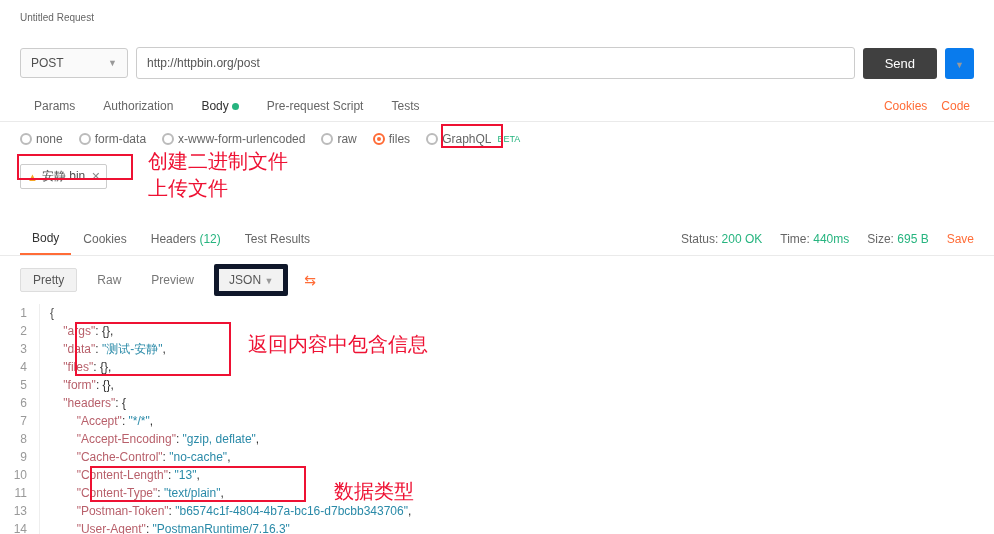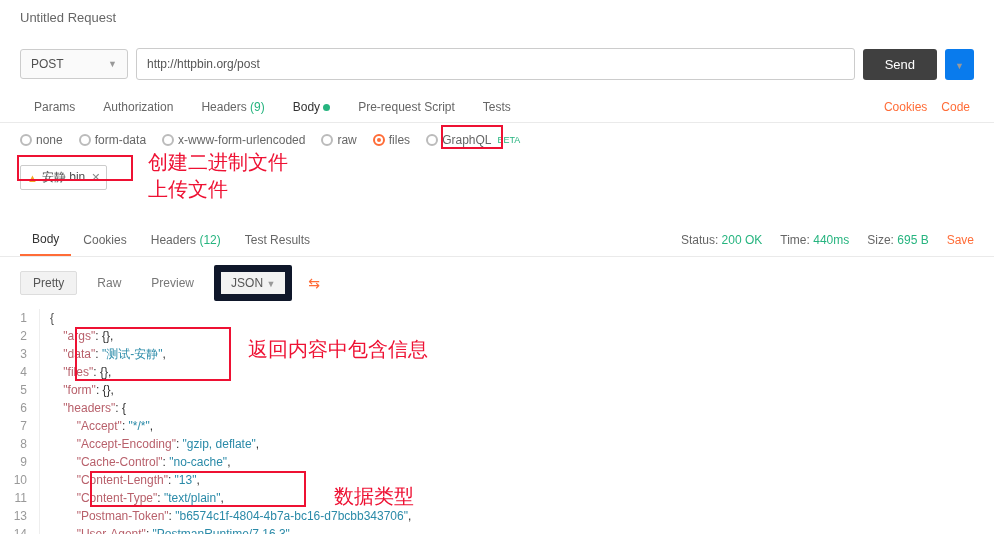--- a/index.html
+++ b/index.html
@@ -1,18 +1,18 @@
 <!DOCTYPE html>
 <html><head>
 <meta charset="utf-8">
 <style>
 *{box-sizing:border-box;margin:0;padding:0;font-family:-apple-system,BlinkMacSystemFont,"Segoe UI",sans-serif}
 body{background:#fff;font-size:12px;color:#505050}
 .topbar{padding:10px 20px;border-bottom:1px solid transparent}
-.req-title{font-size:13px;color:#666}
+.req-title{font-size:10px;color:#666}
 .req-row{display:flex;gap:8px;padding:12px 20px;align-items:center}
 .method-select{display:flex;align-items:center;border:1px solid #ccc;border-radius:3px;padding:7px 10px;width:108px;justify-content:space-between;cursor:pointer;background:#fafafa}
 .url-input{flex:1;border:1px solid #ccc;border-radius:3px;padding:8px 10px;font-size:12px;color:#555}
 .send-btn{background:#404040;color:#fff;border:none;padding:8px 22px;border-radius:3px;font-size:13px;cursor:pointer}
 .send-drop{background:#097BED;color:#fff;border:none;padding:8px 10px;border-radius:3px;cursor:pointer}
 .tabs{display:flex;align-items:center;padding:0 20px;border-bottom:1px solid #eaeaea}
 .tab{padding:8px 14px;color:#666;cursor:pointer;font-size:12px}
 .tab.active{color:#333;font-weight:500}
 .tab .count{color:#26b47f}
 .dot-green{display:inline-block;width:7px;height:7px;border-radius:50%;background:#26b47f;margin-left:3px}
@@ -32,21 +32,21 @@
 .redbox{border:2px solid #e13;position:absolute;pointer-events:none}
 .resp-tabs{display:flex;align-items:center;padding:0 20px;border-bottom:1px solid #eaeaea;margin-top:26px}
 .resp-tab{padding:8px 12px;color:#666;cursor:pointer;font-size:12px}
 .resp-tab.active{border-bottom:2px solid #ff6c37;color:#333}
 .resp-status{margin-left:auto;font-size:12px;color:#666;display:flex;gap:18px;align-items:center}
 .resp-status .val{color:#26b47f}
 .resp-status .save{color:#ff6c37;cursor:pointer}
 .pretty-row{display:flex;align-items:center;padding:8px 20px;gap:10px}
 .pretty-btn{padding:4px 12px;background:#f2f2f2;border:1px solid #ddd;border-radius:2px;font-size:12px;color:#555;cursor:pointer}
 .pretty-opt{padding:4px 10px;font-size:12px;color:#777;cursor:pointer}
-.json-sel{padding:4px 10px;background:#f2f2f2;border:7px solid #0f172a;border-radius:2px;font-size:12px;color:#555;cursor:pointer}
+.json-sel{padding:4px 10px;background:#f2f2f2;border:5px solid #0f172a;border-radius:2px;font-size:12px;color:#555;cursor:pointer}
 .wrap-icon{color:#ff6c37;font-size:14px;cursor:pointer;padding:2px 6px}
 .code-area{position:relative;padding:0 0 10px 0}
 .code-line{display:flex;font-family:"Consolas","Monaco",monospace;font-size:12px;line-height:18px}
 .ln{width:40px;text-align:right;padding-right:12px;color:#999;user-select:none;border-right:1px solid #eee}
 .lc{padding-left:10px;white-space:pre}
 .tk-brace{color:#333}
 .tk-key{color:#b8606b}
 .tk-str{color:#2a8aa8}
 .tk-pun{color:#333}
 .chev{font-size:9px;color:#999}
@@ -64,21 +64,20 @@
     <span class="chev">▼</span>
   </div>
   <input class="url-input" value="http://httpbin.org/post" style="">
   <button class="send-btn">Send</button>
   <button class="send-drop"><span class="chev">▼</span></button>
 </div>
 
 <div class="tabs">
   <div class="tab">Params</div>
   <div class="tab">Authorization</div>
-  <div class="tab"><span>Headers</span> <span class="count">(9)</span></div>
   <div class="tab active"><span>Body</span><span class="dot-green"></span></div>
   <div class="tab">Pre-request Script</div>
   <div class="tab">Tests</div>
   <div class="right-links">
     <span>Cookies</span>
     <span>Code</span>
   </div>
 </div>
 
 <div class="body-type-row" style="position:relative">

